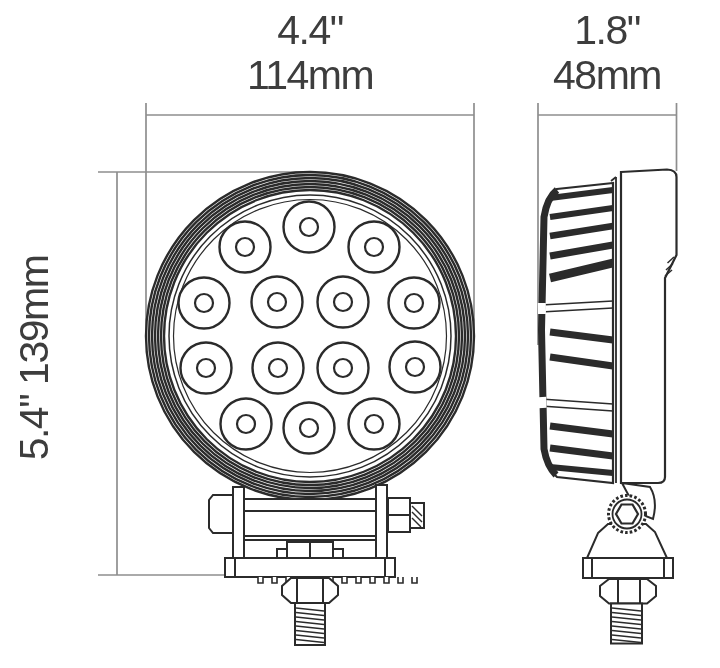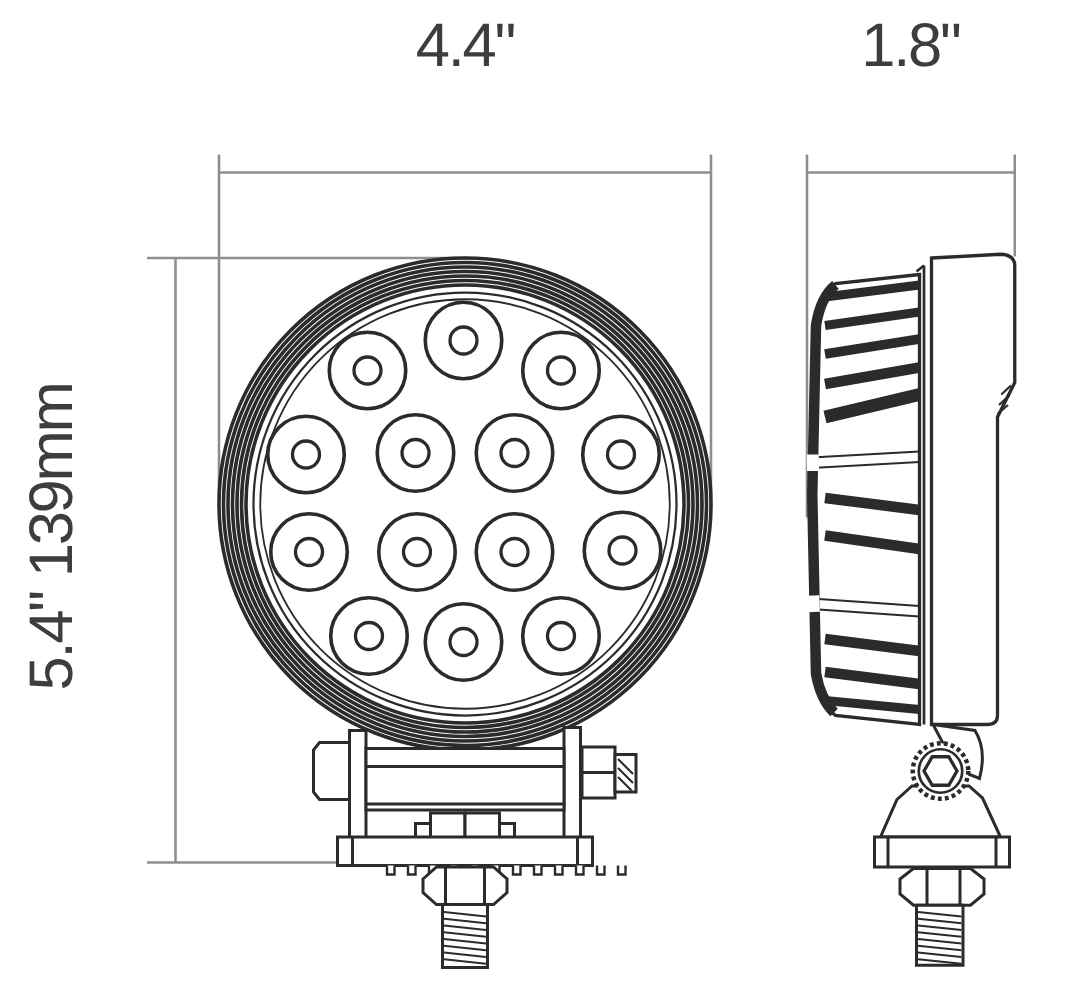--- a/index.html
+++ b/index.html
@@ -213,24 +213,26 @@
           <line x1="612" y1="630.5" x2="641" y2="633.5"></line>
           <line x1="612" y1="635" x2="641" y2="638"></line>
           <line x1="612" y1="639.5" x2="641" y2="642.5"></line>
         </g>
       </g>
     </g>
   </svg>
 
   <div class="dim-label" style="left:230px;top:8px;width:160px;">
     <span class="ln">4.4"</span>
+    <span class="ln">114mm</span>
   </div>
 
   <div class="dim-label" style="left:527px;top:8px;width:160px;">
     <span class="ln">1.8"</span>
+    <span class="ln">48mm</span>
   </div>
 
   <div class="dim-label-vert">
     <span class="ln">5.4"</span>
     <span class="ln">139mm</span>
   </div>
 
 </div>
 
 </body></html>

